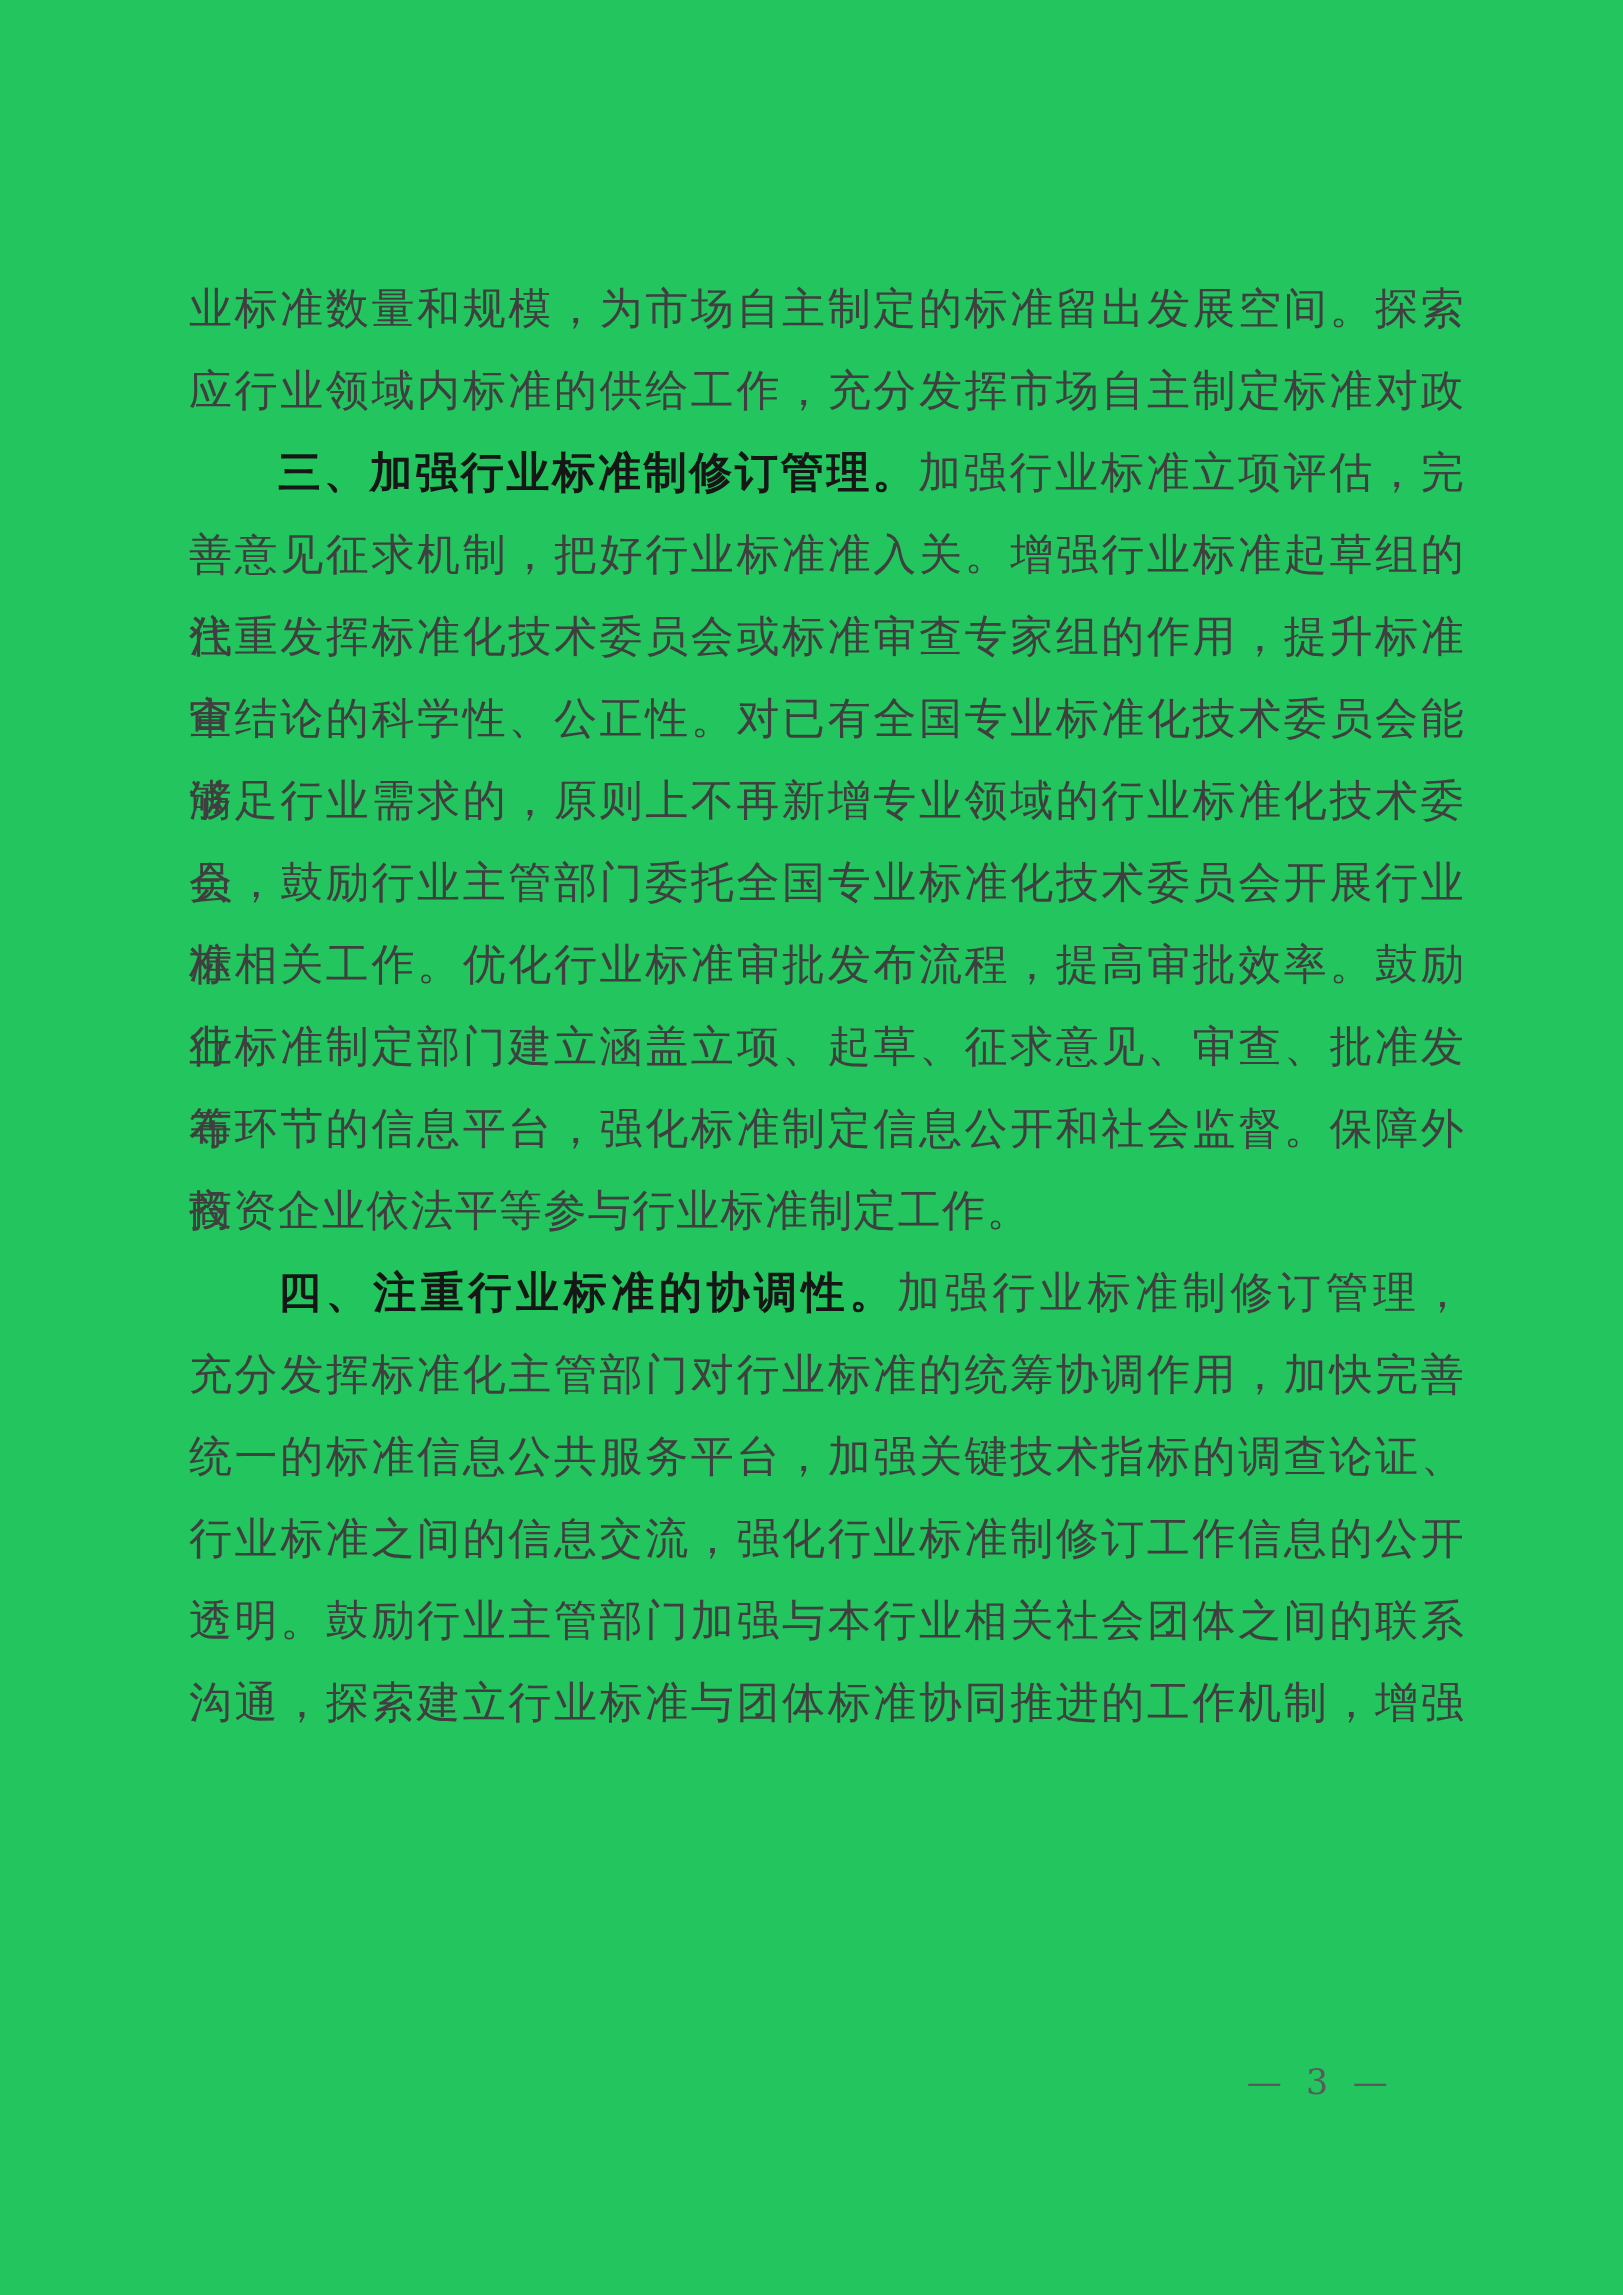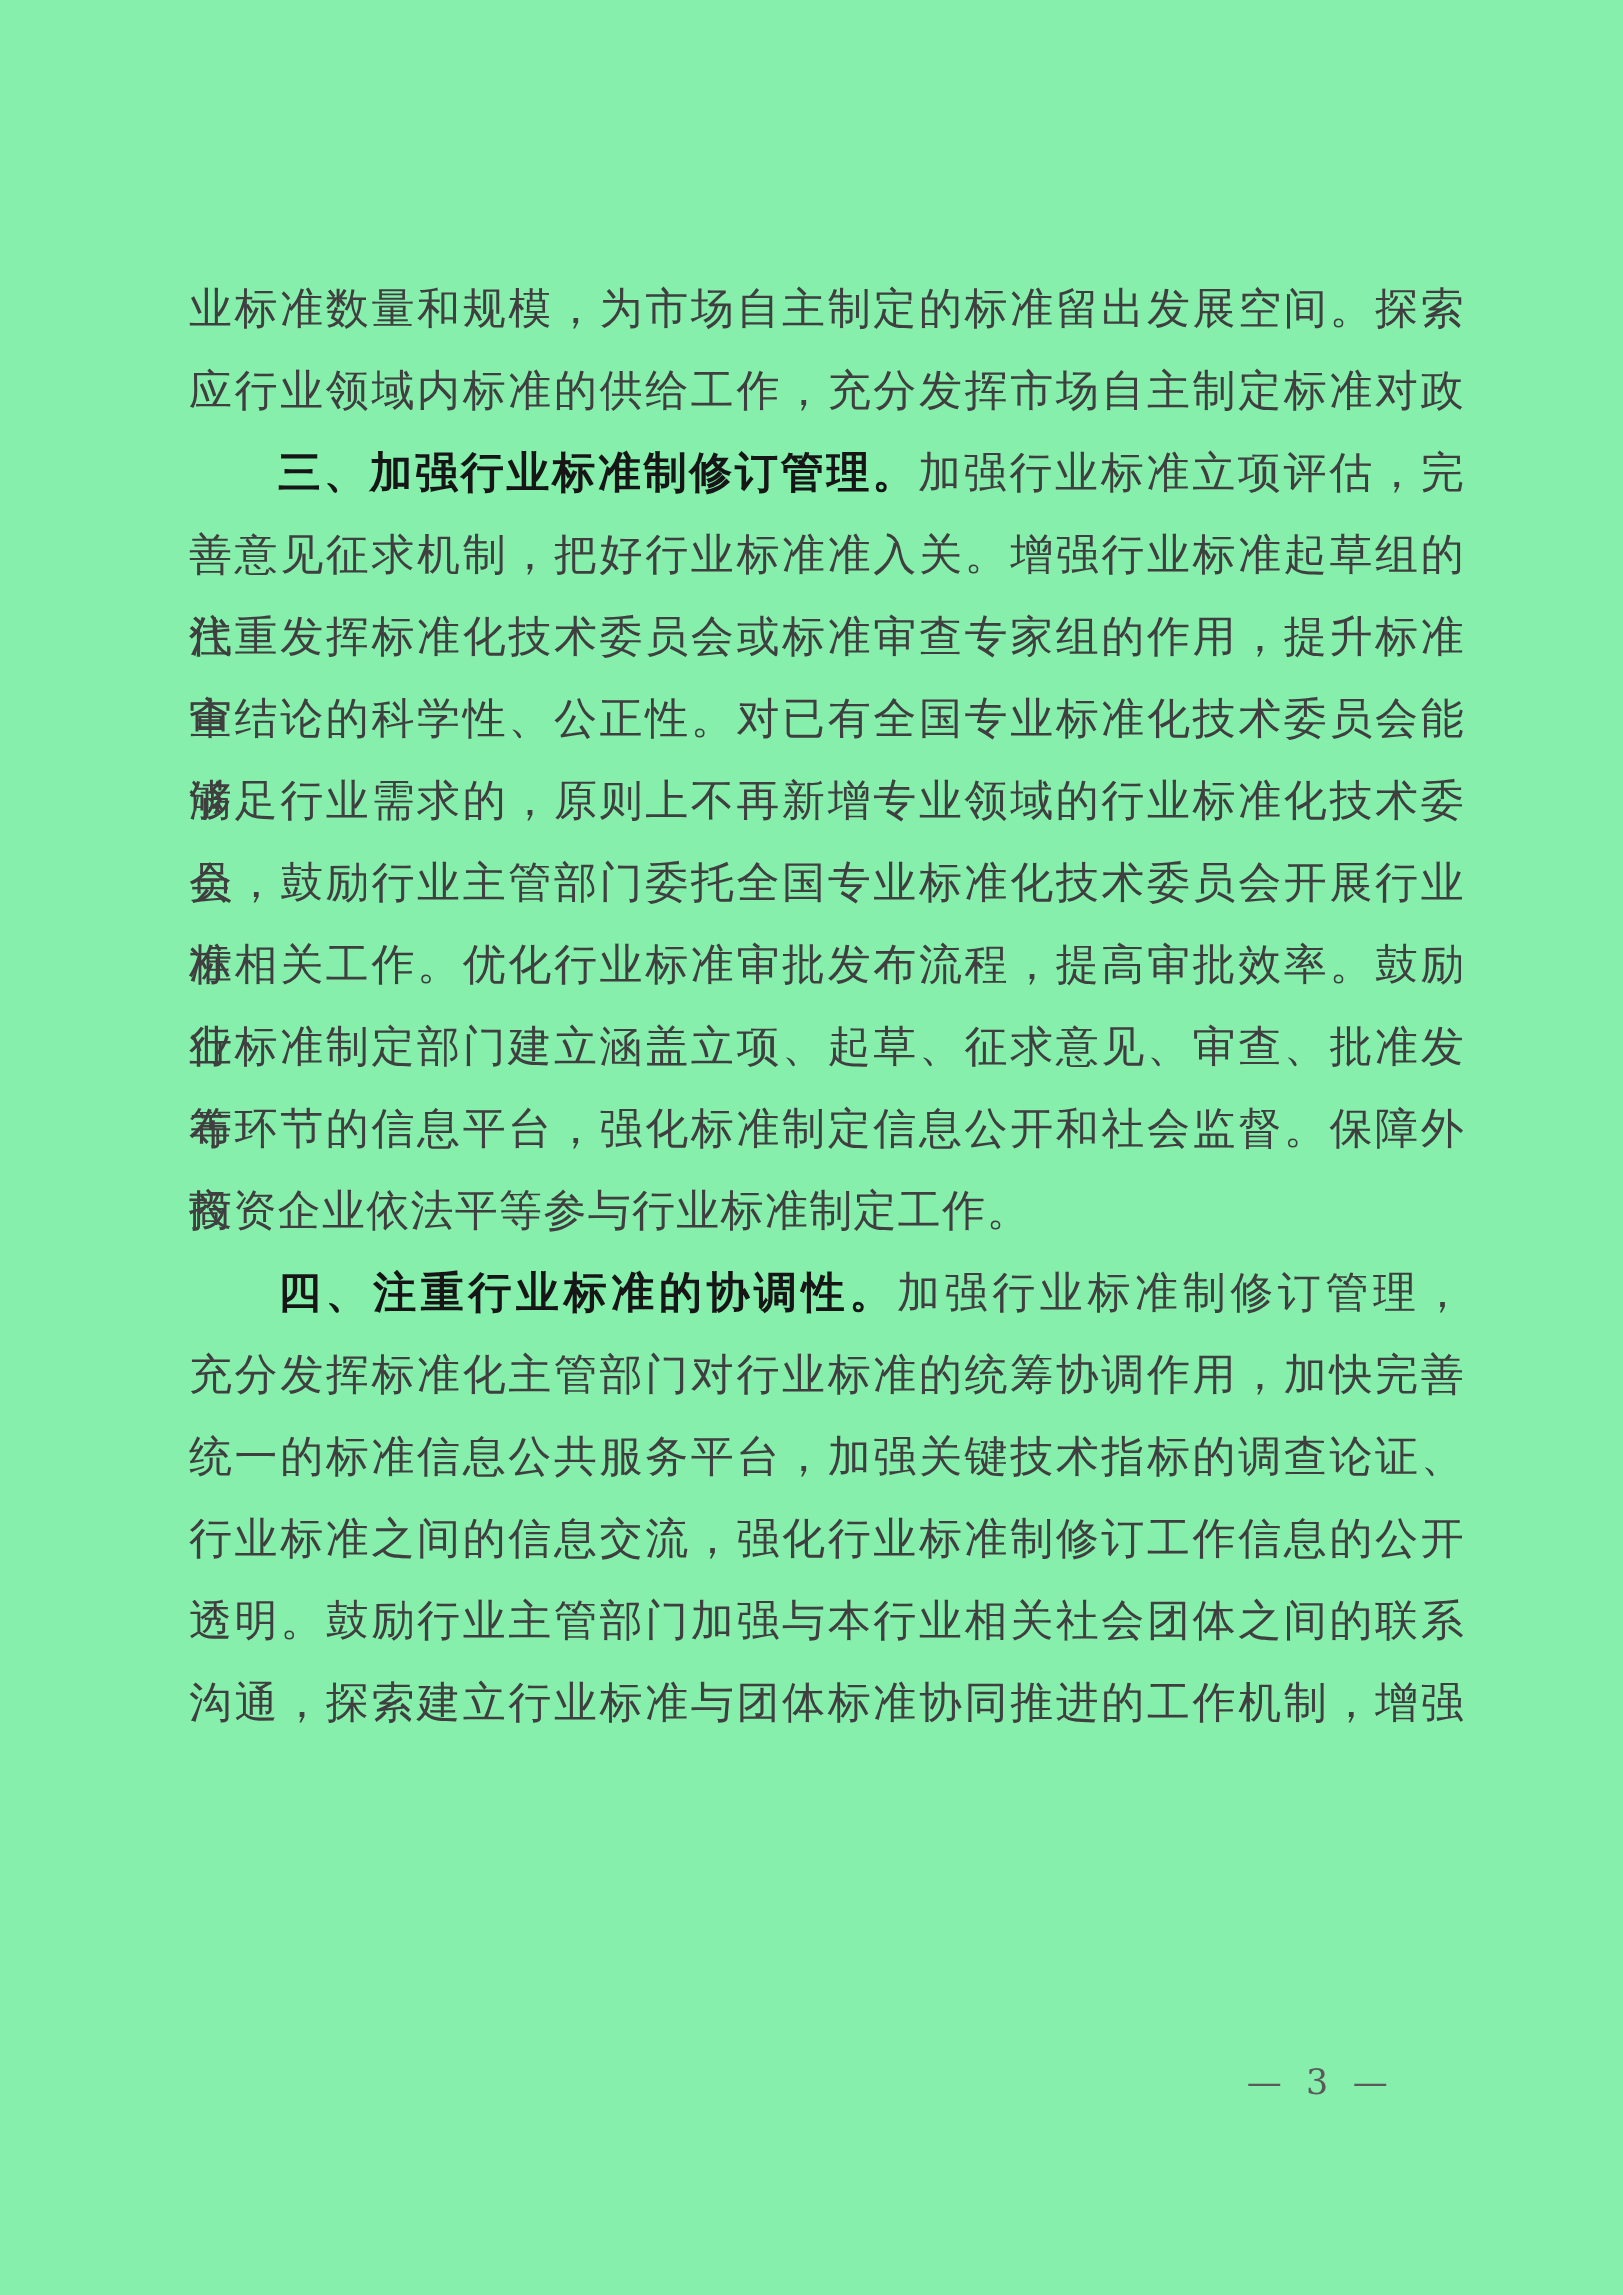--- a/index.html
+++ b/index.html
@@ -1,20 +1,20 @@
 <!DOCTYPE html>
 <html style="font-size:10.5px"><head>
 <meta charset="utf-8">
 <style>
   html, body { margin: 0; padding: 0; }
   .page {
     position: relative;
     width: 1623px;
     height: 2295px;
-    background: #86efac;
+    background: #22c55e;
     font-family: "Liberation Serif", "DejaVu Serif", serif;
     overflow: hidden;
   }
   .text-block {
     position: absolute;
     left: 189px;
     top: 268px;
     width: 1276px;
     color: #3f3f3f;
   }

